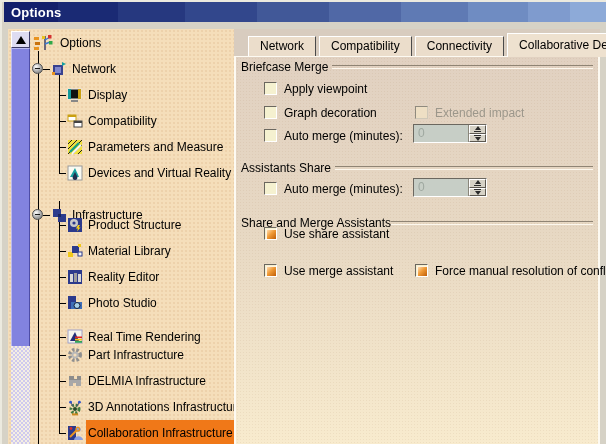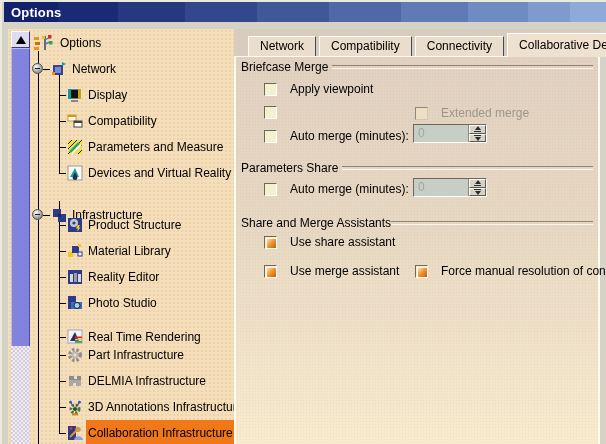--- a/index.html
+++ b/index.html
@@ -44,21 +44,21 @@
   .tabstrip{height:27px;background:#d8ccbf;display:flex;align-items:flex-end;padding-left:14px;position:relative;z-index:2;}
   .tab{height:19px;line-height:19px;padding:0 11px;background:#ebddcb;border-top:1px solid #ffffff;border-left:1px solid #ffffff;border-right:1px solid #4a4a4a;margin-right:3px;white-space:nowrap;cursor:default;}
   .tab.selected{height:23px;line-height:23px;background:#eee1cf;margin-bottom:-1px;}
   .pagebody{position:relative;flex:1;border-top:1px solid #fdfaf2;border-left:2px solid #fdfaf2;border-right:2px solid #fdfaf2;
     background:linear-gradient(180deg,#e1d1c1 0%,#e7d8c3 45%,#f8ebce 100%);}
   .pagebody::after{content:"";position:absolute;inset:0;pointer-events:none;
     background-image:radial-gradient(rgba(160,120,80,.10) 1px,transparent 1px);background-size:3px 3px;}
   .grouphead{position:absolute;left:5px;right:5px;display:flex;align-items:center;z-index:1;}
   .grouphead .gline{flex:1;height:2px;margin-left:4px;border-top:1px solid #8f8474;border-bottom:1px solid #fdf8ee;}
   .grouphead .glabel{white-space:nowrap;}
-  .ckrow{position:absolute;display:flex;align-items:flex-end;z-index:1;gap:6px;}
+  .ckrow{position:absolute;display:flex;align-items:flex-start;z-index:1;}
   .ckbox{width:13px;height:13px;box-sizing:border-box;border:1px solid;border-color:#6b675f #ffffff #ffffff #6b675f;background:#f5f1d0;margin-right:7px;flex:0 0 13px;position:relative;}
   .ckbox.checked::after{content:"";position:absolute;left:1px;top:1px;width:9px;height:9px;
     background:linear-gradient(135deg,#ffdcae 0%,#f09a36 45%,#c05e06 100%);border-top:1px solid #fff3e0;border-left:1px solid #fff3e0;}
   .ckbox.disabled{border-color:#8f8a7e #cfc8b8 #cfc8b8 #8f8a7e;background:#eedfc4;}
   .cklabel{white-space:nowrap;}
   .cklabel.disabled{color:#9c978b;}
   
   .spinner{position:absolute;width:74px;height:19px;box-sizing:border-box;border:1px solid;border-color:#6b675f #ffffff #ffffff #6b675f;background:#c7cec6;display:flex;z-index:1;}
   .spin-value{flex:1;color:#9fa8a0;padding:1px 0 0 4px;font-size:12px;}
   .spin-btns{width:17px;display:flex;flex-direction:column;border-left:1px solid #8a867a;}
@@ -279,24 +279,25 @@
           <span class="gline"></span>
         </div>
 
         <div class="ckrow" style="left:28px;top:25px">
           <span class="ckbox"></span>
           <span class="cklabel">Apply viewpoint</span>
         </div>
 
         <div class="ckrow" style="left:28px;top:49px">
           <span class="ckbox"></span>
+          <span class="cklabel">Graph decoration</span>
         </div>
         <div class="ckrow" style="left:179px;top:49px">
           <span class="ckbox disabled"></span>
-          <span class="cklabel disabled">Extended merge</span>
+          <span class="cklabel disabled">Extended impact</span>
         </div>
 
         <div class="ckrow" style="left:28px;top:72px">
           <span class="ckbox"></span>
           <span class="cklabel">Auto merge (minutes):</span>
         </div>
         <div class="spinner" style="left:177px;top:67px">
           <span class="spin-value">0</span>
           <span class="spin-btns">
             <span class="spin-up">
@@ -304,21 +305,21 @@
                 <i class="arr-bar"></i>
               </span>
             <span class="spin-down">
                 <i class="arr-bar top"></i>
                 <i class="arr-down"></i>
               </span>
           </span>
         </div>
 
         <div class="grouphead" style="top:104px">
-          <span class="glabel">Parameters Share</span>
+          <span class="glabel">Assistants Share</span>
           <span class="gline"></span>
         </div>
 
         <div class="ckrow" style="left:28px;top:125px">
           <span class="ckbox"></span>
           <span class="cklabel">Auto merge (minutes):</span>
         </div>
         <div class="spinner" style="left:177px;top:121px">
           <span class="spin-value">0</span>
           <span class="spin-btns">
@@ -331,21 +332,21 @@
                 <i class="arr-down"></i>
               </span>
           </span>
         </div>
 
         <div class="grouphead" style="top:159px">
           <span class="glabel">Share and Merge Assistants</span>
           <span class="gline" style="margin-left:0"></span>
         </div>
 
-        <div class="ckrow" style="left:28px;top:178px">
+        <div class="ckrow" style="left:28px;top:170px">
           <span class="ckbox checked"></span>
           <span class="cklabel">Use share assistant</span>
         </div>
 
         <div class="ckrow" style="left:28px;top:207px">
           <span class="ckbox checked"></span>
           <span class="cklabel">Use merge assistant</span>
         </div>
         <div class="ckrow" style="left:179px;top:207px">
           <span class="ckbox checked"></span>

